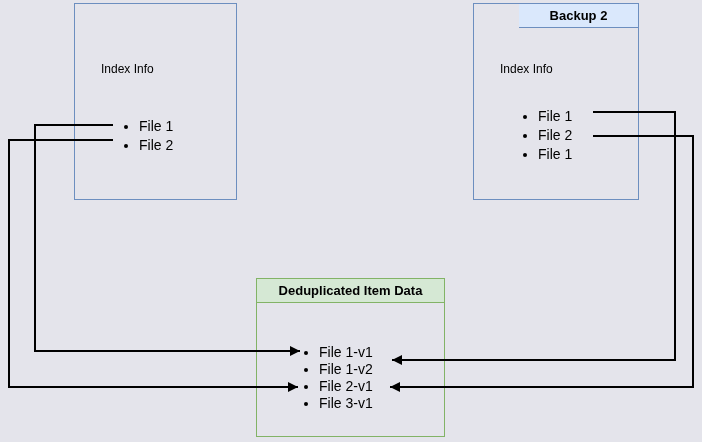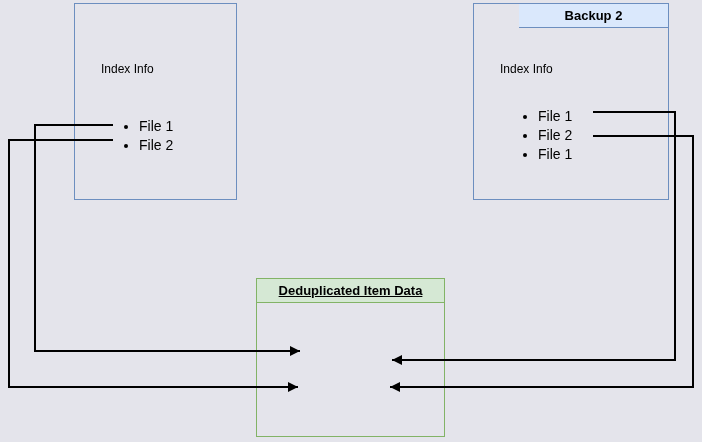--- a/index.html
+++ b/index.html
@@ -29,22 +29,22 @@
     font-weight: bold;
     font-size: 13px;
     border-bottom: 1px solid;
   }
   .node.blue { border-color: #6c8ebf; }
   .node.blue .node-title { background: #dae8fc; border-bottom-color: #6c8ebf; }
   .node.green { border-color: #82b366; }
   .node.green .node-title { background: #d5e8d4; border-bottom-color: #82b366; }
 
   #backup1 { left: 74px;  top: 3px;   width: 163px; height: 197px; }
-  #backup2 { left: 473px; top: 3px;   width: 196px; height: 197px; padding-left: 45px; }
-  #dedup   { left: 256px; top: 278px; width: 189px; height: 159px; text-decoration: underline; }
+  #backup2 { left: 473px; top: 3px;   width: 166px; height: 197px; padding-left: 45px; }
+  #dedup   { left: 256px; top: 278px; width: 189px; height: 159px; }
 
   .node-subtitle {
     position: absolute;
     font-size: 12px;
     white-space: nowrap;
   }
   #backup1 .node-subtitle { left: 26px; top: 58px; }
   #backup2 .node-subtitle { left: 26px; top: 58px; }
 
   ul.file-list {
@@ -91,20 +91,26 @@
     <div class="node-subtitle">Index Info</div>
     <ul class="file-list">
         <li>File 1</li>
         <li>File 2</li>
         <li>File 1</li>
       </ul>
   </div>
 
   <div class="node green" id="dedup">
     <div class="node-title">Deduplicated Item Data</div>
+    <ul class="file-list">
+        <li>File 1-v1</li>
+        <li>File 1-v2</li>
+        <li>File 2-v1</li>
+        <li>File 3-v1</li>
+      </ul>
   </div>
 
   <svg class="arrow-layer" viewBox="0 0 702 442" xmlns="http://www.w3.org/2000/svg">
     <defs>
       <marker id="arrowhead" viewBox="0 0 10 10" refX="10" refY="5" markerWidth="6" markerHeight="5" orient="auto-start-reverse">
         <path d="M0,0 L10,5 L0,10 z" fill="#000"></path>
       </marker>
     </defs>
     <path class="connector" marker-end="url(#arrowhead)" d="M113,125 H35 V351 H300"></path>
     <path class="connector" marker-end="url(#arrowhead)" d="M113,140 H9 V387 H298"></path>

